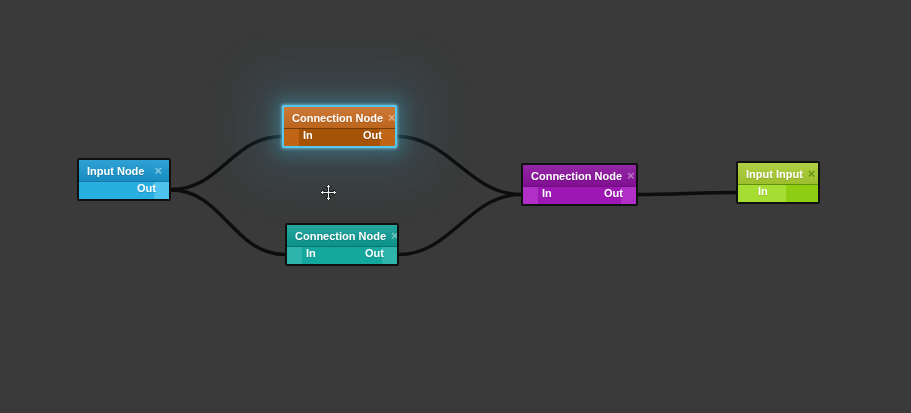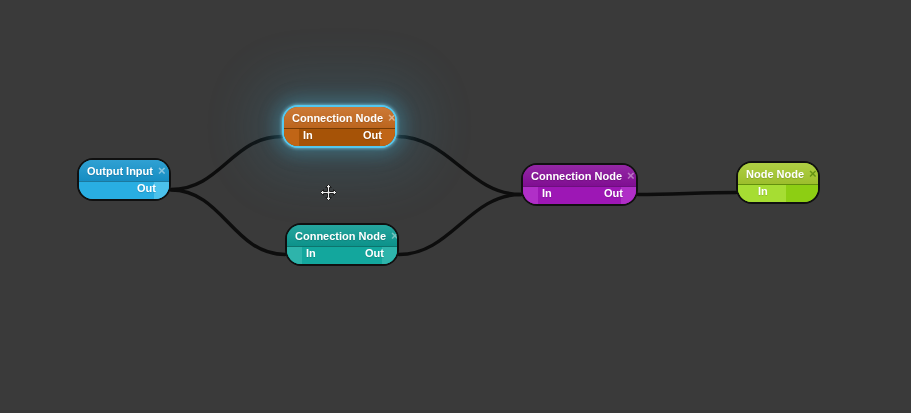--- a/index.html
+++ b/index.html
@@ -8,21 +8,21 @@
     width:911px;height:413px;
     background:#3a3a3a;
     overflow:hidden;
     font-family:"Liberation Sans", sans-serif;
   }
   .edges-svg{position:absolute;left:0;top:0;}
   .node{
     position:absolute;
     box-sizing:border-box;
     border:2px solid var(--border,#101010);
-    border-radius:16px;
+    border-radius:2px;
     overflow:hidden;
     background:var(--body,#555);
     cursor:move;
   }
   .node.selected{
     box-shadow:
       0 0 3px 1px var(--glow_inner, transparent),
       0 0 16px 8px var(--glow_mid, transparent),
       0 0 48px 32px var(--glow_outer, transparent);
   }
@@ -83,21 +83,21 @@
       <path d="M 171 189.5 C 221 189.5 232 136.5 282 136.5"></path>
       <path d="M 171 190 C 223 190 233 254.5 285 254.5"></path>
       <path d="M 397 136.5 C 449 136.5 469 194.5 521 194.5"></path>
       <path d="M 399 254.5 C 451 254.5 469 194.5 521 194.5"></path>
       <path d="M 638 194.5 C 672 194.5 702 192.5 736 192.5"></path>
     </g>
   </svg>
 
   <div class="node n0" style="--header: #1896ce; --body: #29aee2; --endpoint: #4cc2ec; --border: #101010; --close: rgba(255,255,255,0.45);">
     <div class="node-header">
-      <span class="node-title">Output Input</span>
+      <span class="node-title">Input Node</span>
       <span class="node-close">×</span>
     </div>
     <div class="node-ports">
       <span class="endpoint right"></span>
       <span class="port-label">Out</span>
     </div>
   </div>
 
   <div class="node n1 selected" style="--header: #c76b20; --body: #a65307; --endpoint: #c06516; --border: #54c8ef; --close: rgba(255,255,255,0.45); --glow_inner: rgba(130,220,250,0.55); --glow_mid: rgba(70,170,200,0.30); --glow_outer: rgba(62,145,175,0.16);">
     <div class="node-header">
@@ -133,21 +133,21 @@
     <div class="node-ports">
       <span class="endpoint left"></span>
       <span class="endpoint right"></span>
       <span class="port-label">In</span>
       <span class="port-label">Out</span>
     </div>
   </div>
 
   <div class="node n4" style="--header: #a6ca2f; --body: #8dce13; --endpoint: #a6dd33; --border: #101010; --close: rgba(80,130,10,0.75);">
     <div class="node-header">
-      <span class="node-title">Node Node</span>
+      <span class="node-title">Input Input</span>
       <span class="node-close">×</span>
     </div>
     <div class="node-ports">
       <span class="endpoint left wide"></span>
       <span class="port-label">In</span>
     </div>
   </div>
 
   <svg class="cursor-icon" width="17" height="17">
     <path d="M8.5 .5 L11.5 3.5 L9.5 3.5 L9.5 7.5 L13.5 7.5 L13.5 5.5 L16.5 8.5 L13.5 11.5 L13.5 9.5 L9.5 9.5 L9.5 13.5 L11.5 13.5 L8.5 16.5 L5.5 13.5 L7.5 13.5 L7.5 9.5 L3.5 9.5 L3.5 11.5 L.5 8.5 L3.5 5.5 L3.5 7.5 L7.5 7.5 L7.5 3.5 L5.5 3.5 Z" fill="#ececec" stroke="#1c1c1c" stroke-width="1" stroke-linejoin="round"></path>

